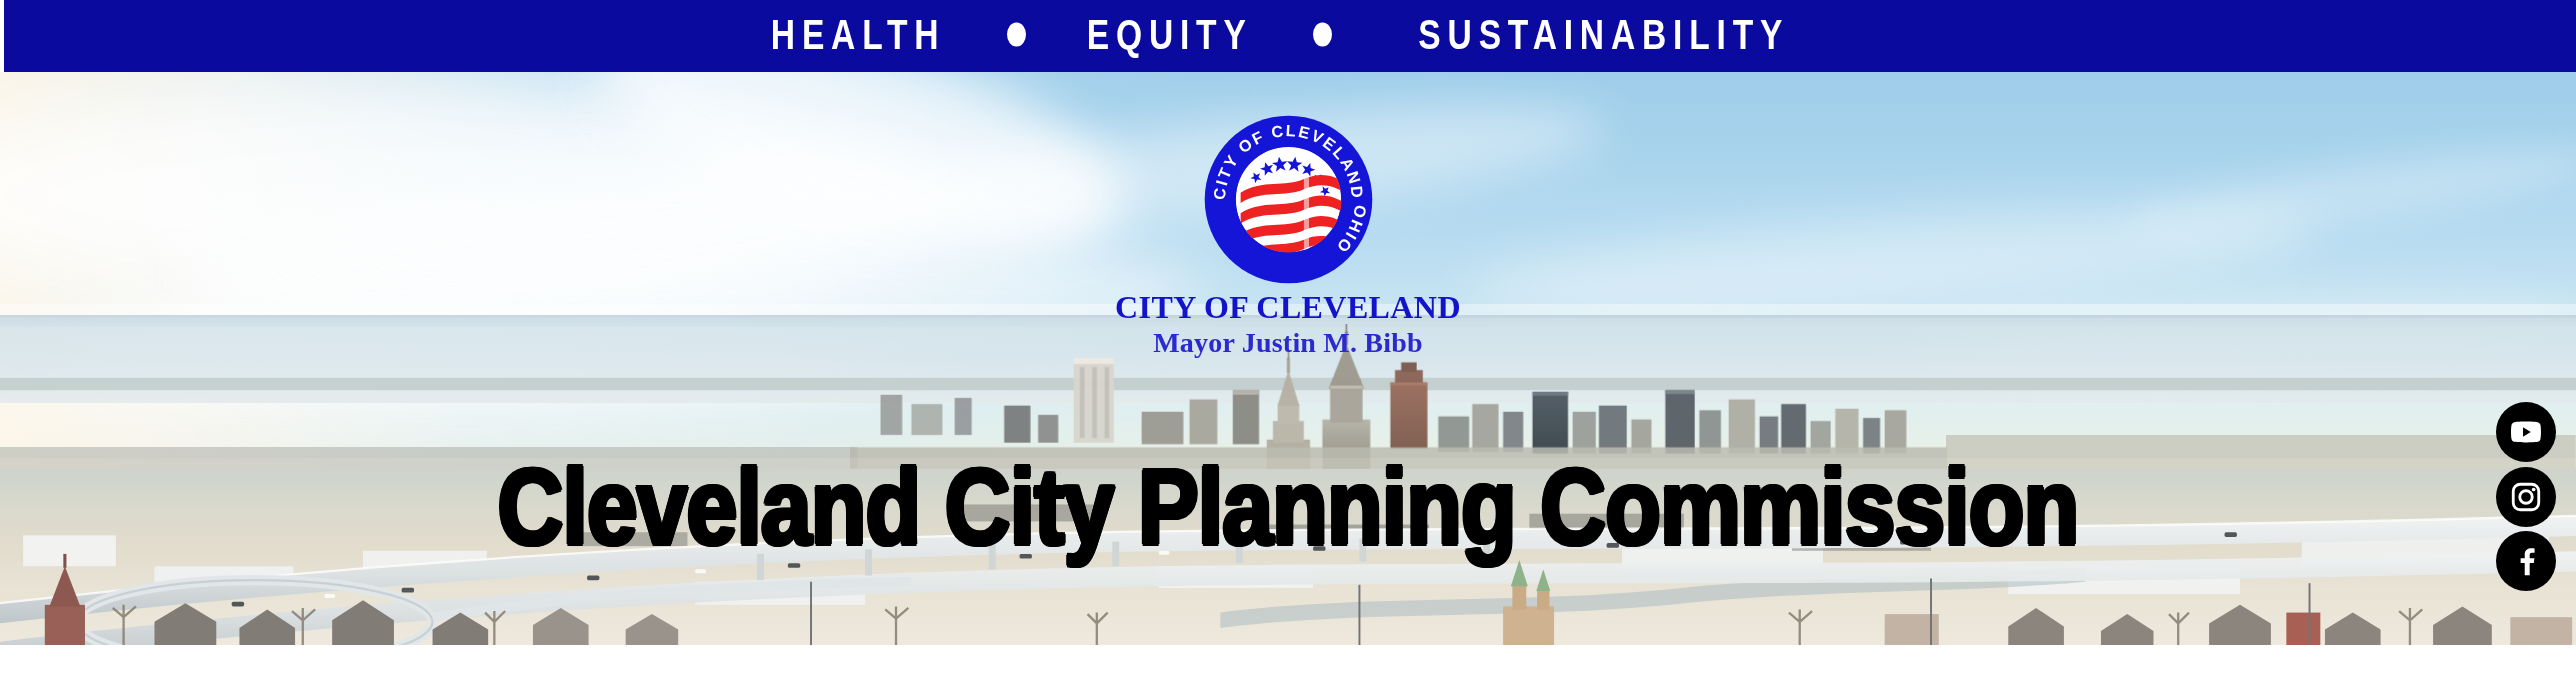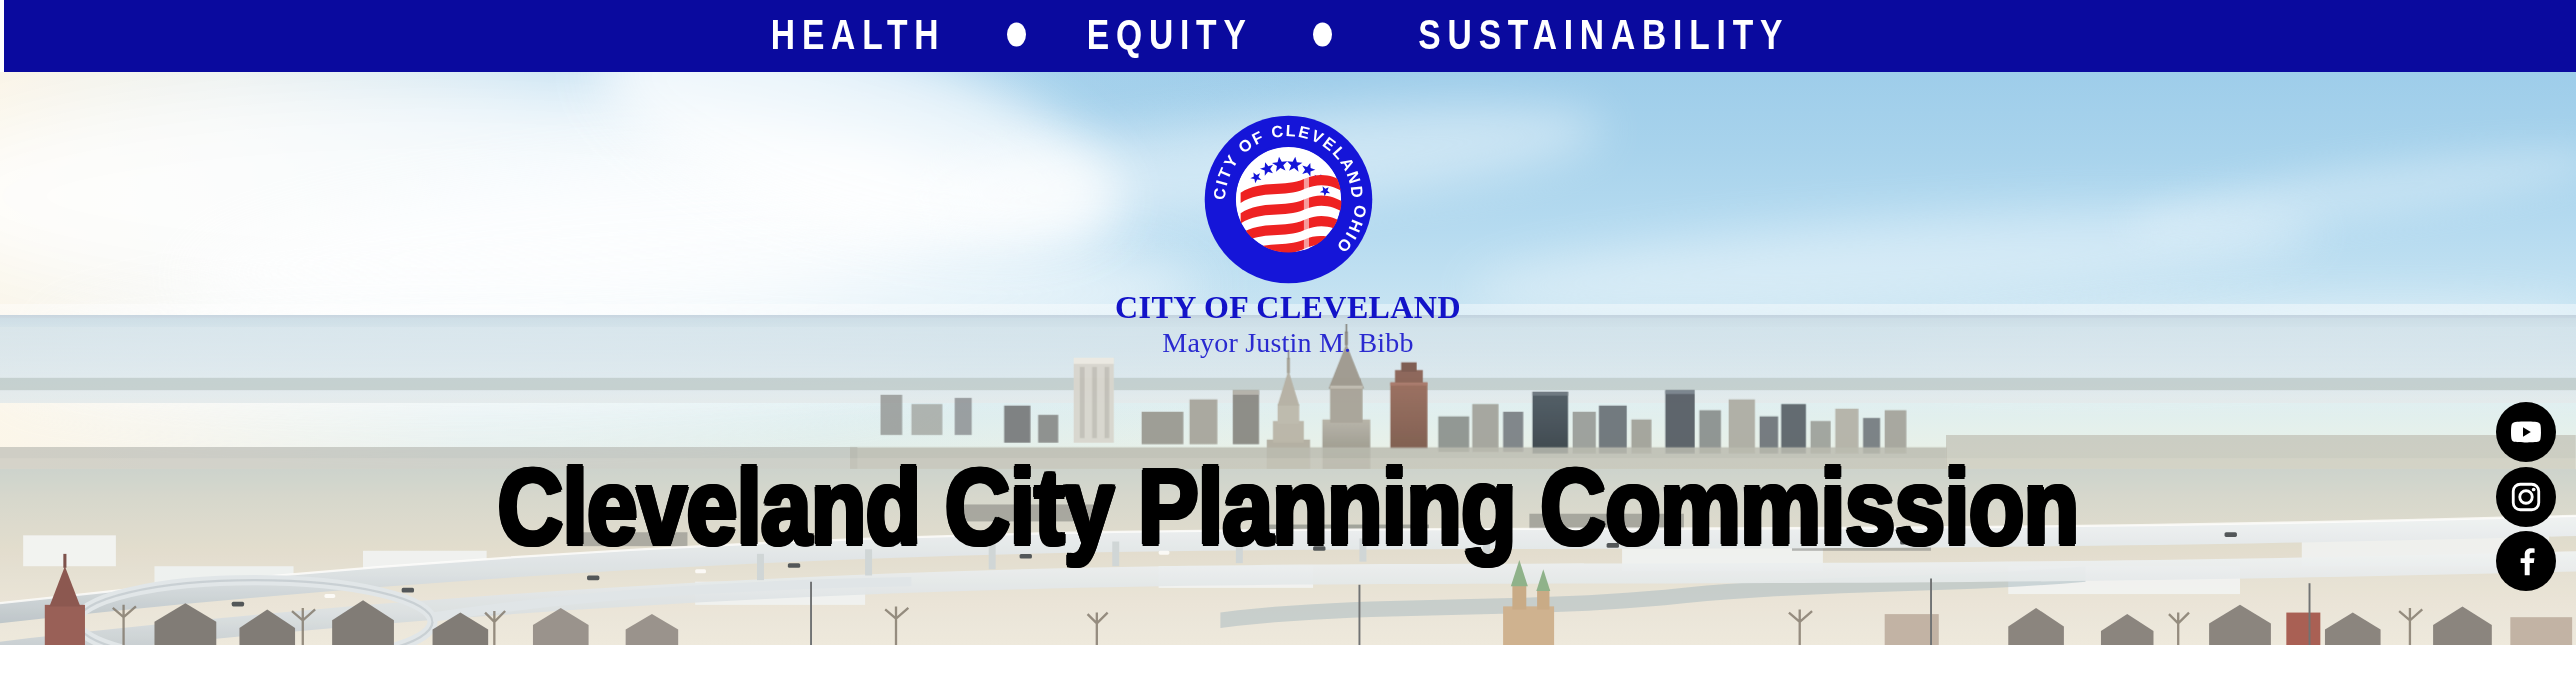--- a/index.html
+++ b/index.html
@@ -116,21 +116,21 @@
     font-weight:700;
     font-size:32px;
     letter-spacing:0.4px;
     line-height:1.05;
     white-space:nowrap;
   }
   .mayor-name{
     margin-top:3.1px;
     color:#2a2ad0;
     font-family:"Liberation Serif",serif;
-    font-weight:400;
+    font-weight:700;
     font-size:28px;
     letter-spacing:0.2px;
     line-height:1.1;
     white-space:nowrap;
   }
 
   
   .title{
     position:absolute;left:0;right:0;top:453px;
     text-align:center;z-index:25;

